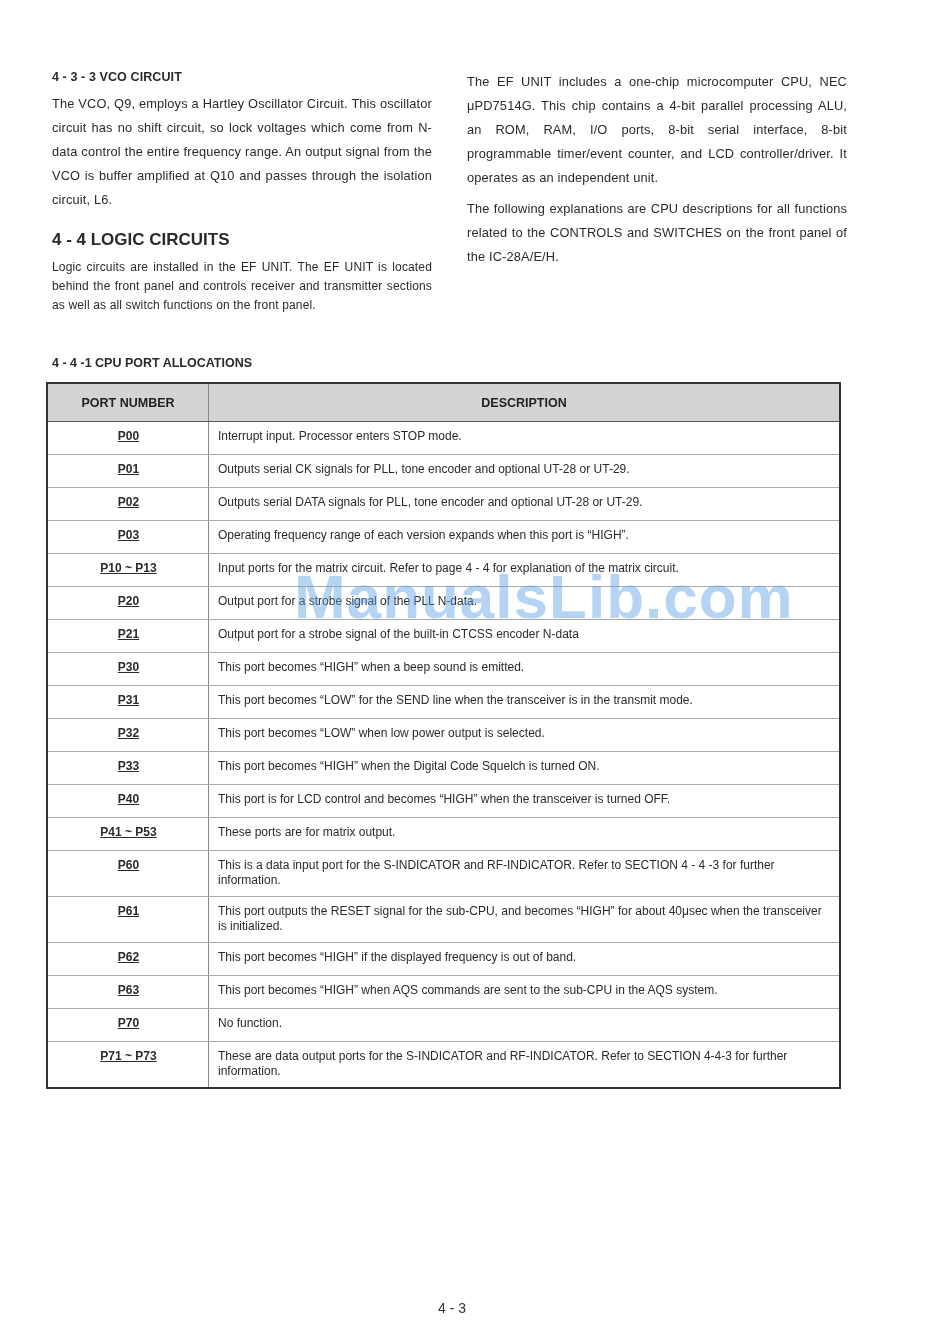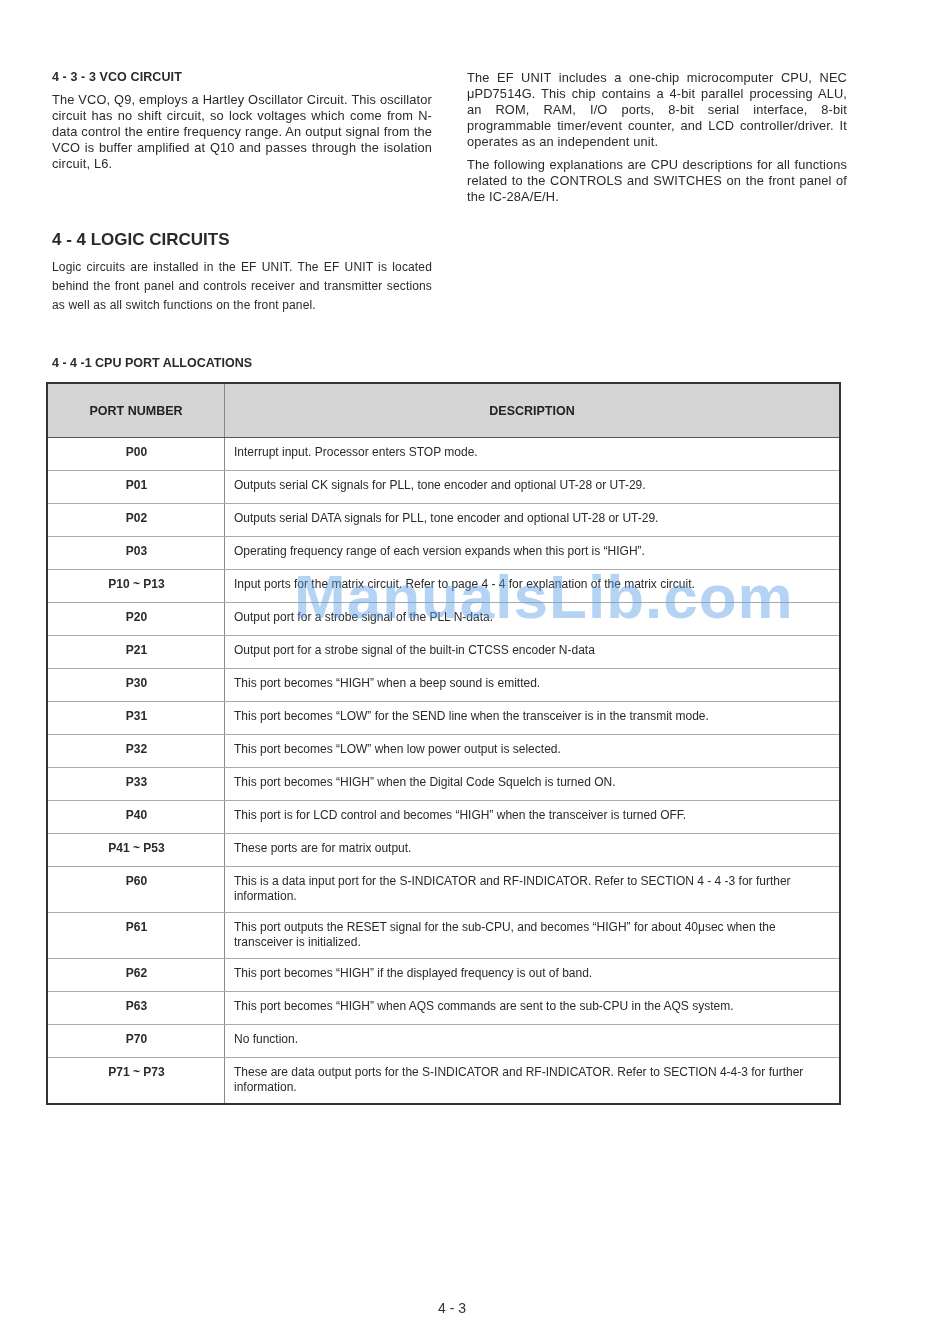--- a/index.html
+++ b/index.html
@@ -5,44 +5,44 @@
   html, body { margin: 0; padding: 0; }
   body {
     width: 950px; height: 1338px; background: #ffffff; position: relative;
     font-family: "Liberation Sans", sans-serif; color: #2a2a2a; overflow: hidden;
   }
   .col-left { position: absolute; left: 52px; top: 70px; width: 380px; }
   .col-right { position: absolute; left: 467px; top: 70px; width: 380px; }
   .h3 { font-weight: bold; font-size: 12.5px; margin: 0 0 8px 0; letter-spacing: 0.1px; }
   .h2 { font-weight: bold; font-size: 17px; margin: 0 0 8px 0; }
   p {
-    margin: 0; font-size: 12.8px; line-height: 16px; text-align: justify;
+    margin: 0; font-size: 12.8px; line-height: 24px; text-align: justify;
     letter-spacing: 0.15px;
   }
   .p-gap { margin-top: 7px; }
   .logic-block { position: absolute; left: 52px; top: 230px; width: 380px; }
   .logic-block p { font-size: 12px; line-height: 19px; }
   .cpu-heading { position: absolute; left: 52px; top: 356px; font-weight: bold; font-size: 12.5px; }
 
   table.ports {
     position: absolute; left: 46px; top: 382px; width: 795px;
     border-collapse: collapse; border: 2px solid #333;
     font-family: "Liberation Sans", sans-serif;
   }
   table.ports th {
     background: #d4d4d4; font-size: 12.5px; font-weight: bold; color: #222;
-    height: 29px; padding: 12px; border-bottom: 1.5px solid #555;
+    height: 29px; padding: 4px; border-bottom: 1.5px solid #555;
   }
   table.ports th.port-h { width: 152px; border-right: 1px solid #888; }
   table.ports td {
     font-size: 12px; color: #2a2a2a; border-bottom: 1px solid #aaa;
     vertical-align: top; padding: 7px 8px 8px 9px; line-height: 15px;
   }
   table.ports td.port {
-    text-align: center; font-weight: bold; border-right: 1px solid #888; width: 135px;
+    text-align: center; font-weight: bold; border-right: 1px solid #888; width: 135px; text-decoration: underline;
   }
   table.ports tr.single td { height: 17px; }
   .watermark {
     position: absolute; left: 266px; top: 561px; font-size: 62px; font-weight: bold;
     color: rgba(90,160,230,0.45); letter-spacing: 1px; pointer-events: none; margin-left: 28px;
   }
   .page-number { position: absolute; left: 438px; top: 1300px; font-size: 14px; color: #333; }
 </style>
 </head>
 <body>

